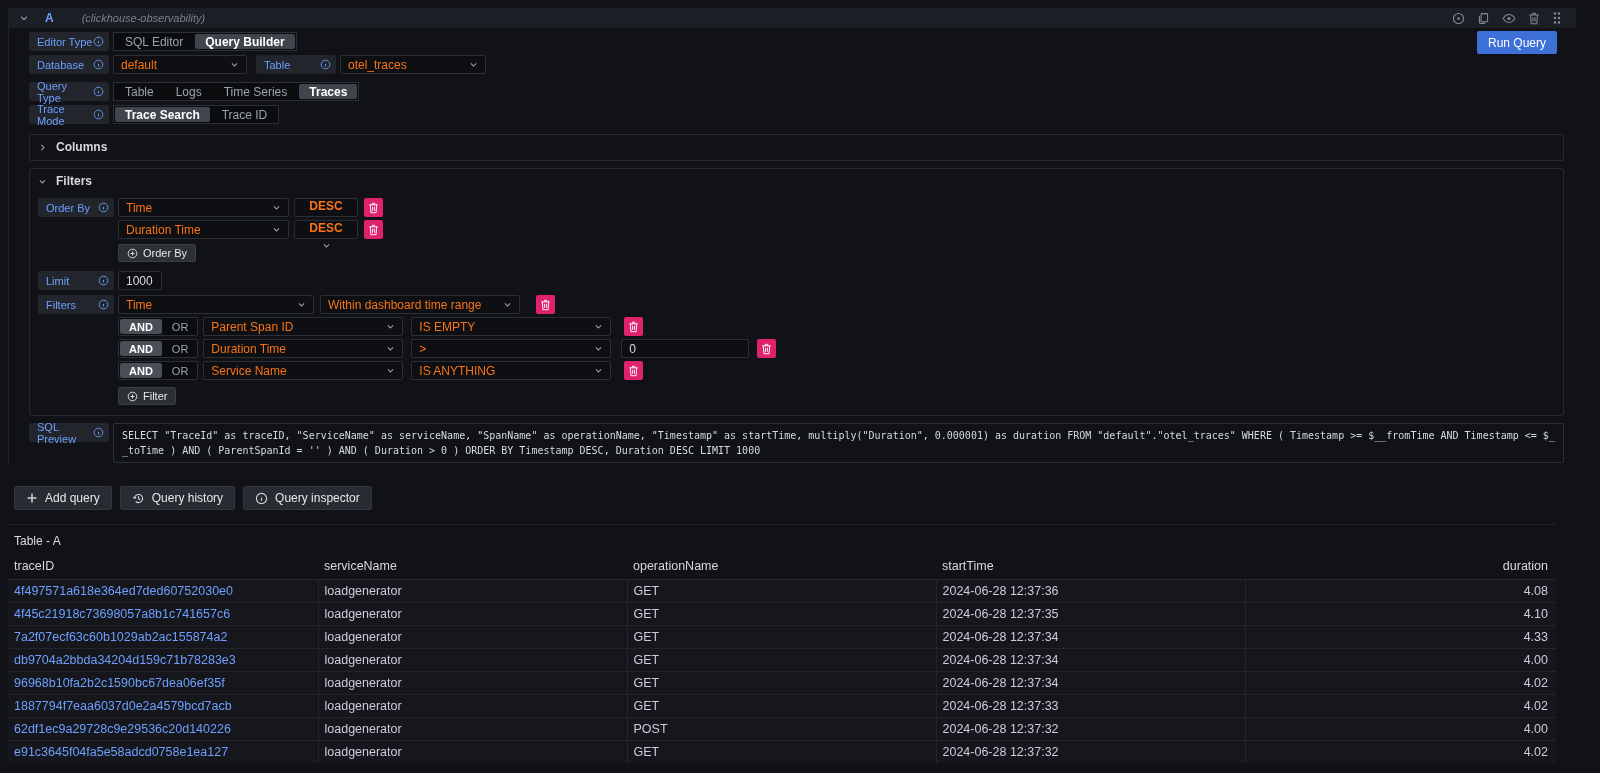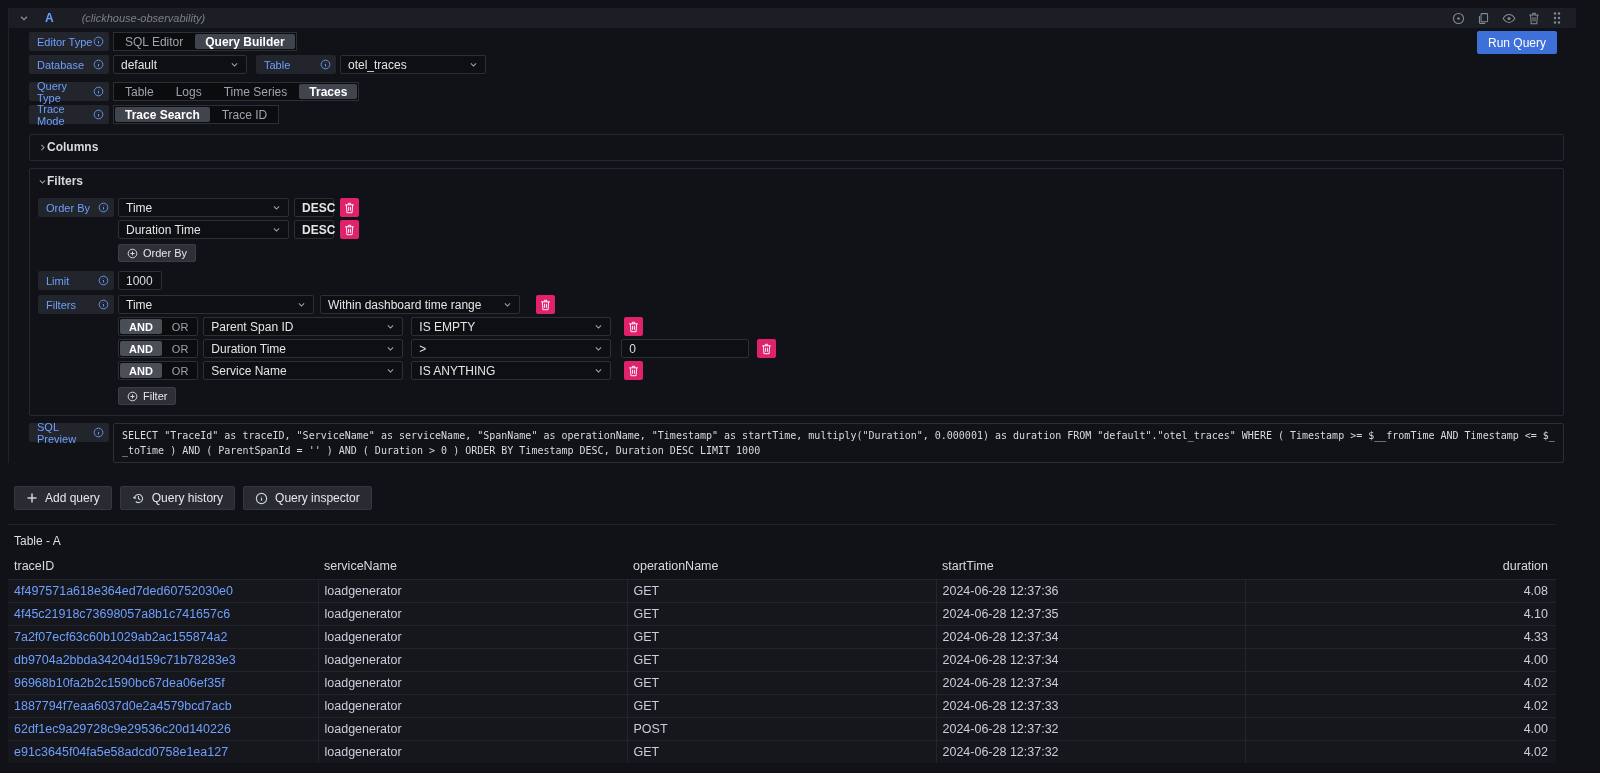--- a/index.html
+++ b/index.html
@@ -40,50 +40,50 @@
     padding:0 5px 0 8px; border-radius:2px; margin-right:4px; flex:none;
   }
   .flabel.w76 { width:76px; }
   .info-i { display:flex; color:#6e9fff; opacity:.9; }
   .radiogrp { display:flex; background:#0b0c0e; border:1px solid #2c2f36; border-radius:0; }
   .ropt { padding:0 10px; display:flex; align-items:center; color:#9da3ad; font-weight:500; font-size:12px; border-radius:2px; margin:1px; white-space:nowrap; cursor:pointer; }
   .ropt.sel { background:#40444c; color:#fff; font-weight:700; }
   .gselect {
     display:flex; align-items:center; justify-content:space-between; gap:6px;
     background:#0d0f13; border:1px solid #2c2f36; border-radius:2px;
-    padding:0 7px; color:#e5e5e5; font-size:12px; cursor:pointer; white-space:nowrap;
+    padding:0 7px; color:#f97316; font-size:12px; cursor:pointer; white-space:nowrap;
   }
   .gselect .chev { color:#9da3ad; display:flex; }
   .ginput {
     background:#0d0f13; border:1px solid #2c2f36; border-radius:2px; color:#dbdde0;
     font-size:12px; padding:0 7px; height:19px; font-family:inherit;
   }
   .trash-btn {
     width:19px; height:19px; flex:none; background:#e0226c; border:none; border-radius:2px;
     display:flex; align-items:center; justify-content:center; margin-left:6px; cursor:pointer;
   }
   .add-btn {
     display:inline-flex; align-items:center; gap:5px; height:18px;
     background:#2d3037; border:1px solid #3b3e45; border-radius:2px;
     color:#e6e8ea; font-size:11px; font-weight:500; padding:0 8px; font-family:inherit; cursor:pointer;
   }
   .section-box { border:1px solid #25282f; border-radius:2px; margin:0 12px 7px 0; padding:5px 8px 6px 8px; }
-  .sec-hdr { display:flex; align-items:center; height:14px; cursor:pointer; }
+  .sec-hdr { display:flex; align-items:center; gap:9px; height:14px; cursor:pointer; }
   .sec-hdr .sec-label { font-weight:700; font-size:12px; color:#d8d9da; }
   .sec-hdr .chev-sm { color:#9da3ad; display:flex; }
   .filters-inner { padding:10px 0 4px 0; }
   .indent { margin-left:80px; }
   .andor {
     display:flex; background:#0b0c0e; border:1px solid #2c2f36; border-radius:2px; margin-right:5px; flex:none;
   }
   .andor .and { background:#4a4e56; color:#fff; font-weight:700; font-size:11px; padding:0 9px; margin:1px; border-radius:2px; display:flex; align-items:center; cursor:pointer; }
   .andor .or  { color:#9da3ad; font-size:11px; padding:0 9px; display:flex; align-items:center; cursor:pointer; }
 
   .w-field-sm { width:171px; }
-  .w-dir { width:40px; margin-left:5px; }
+  .w-dir { width:64px; margin-left:5px;flex-direction:column; }
   .w-limit { width:44px; }
   .w-ffield { width:196px; }
   .w-fop { width:200px; margin-left:6px; }
   .w-cfield { width:200px; margin-left:0;gap:16px; }
   .w-cop { width:200px; margin-left:8px; }
   .w-cval { width:128px; margin-left:10px; }
   .gap3 { margin-bottom:3px; }
 
   
   .sql-row { display:flex; margin:5px 12px 0 0; }

